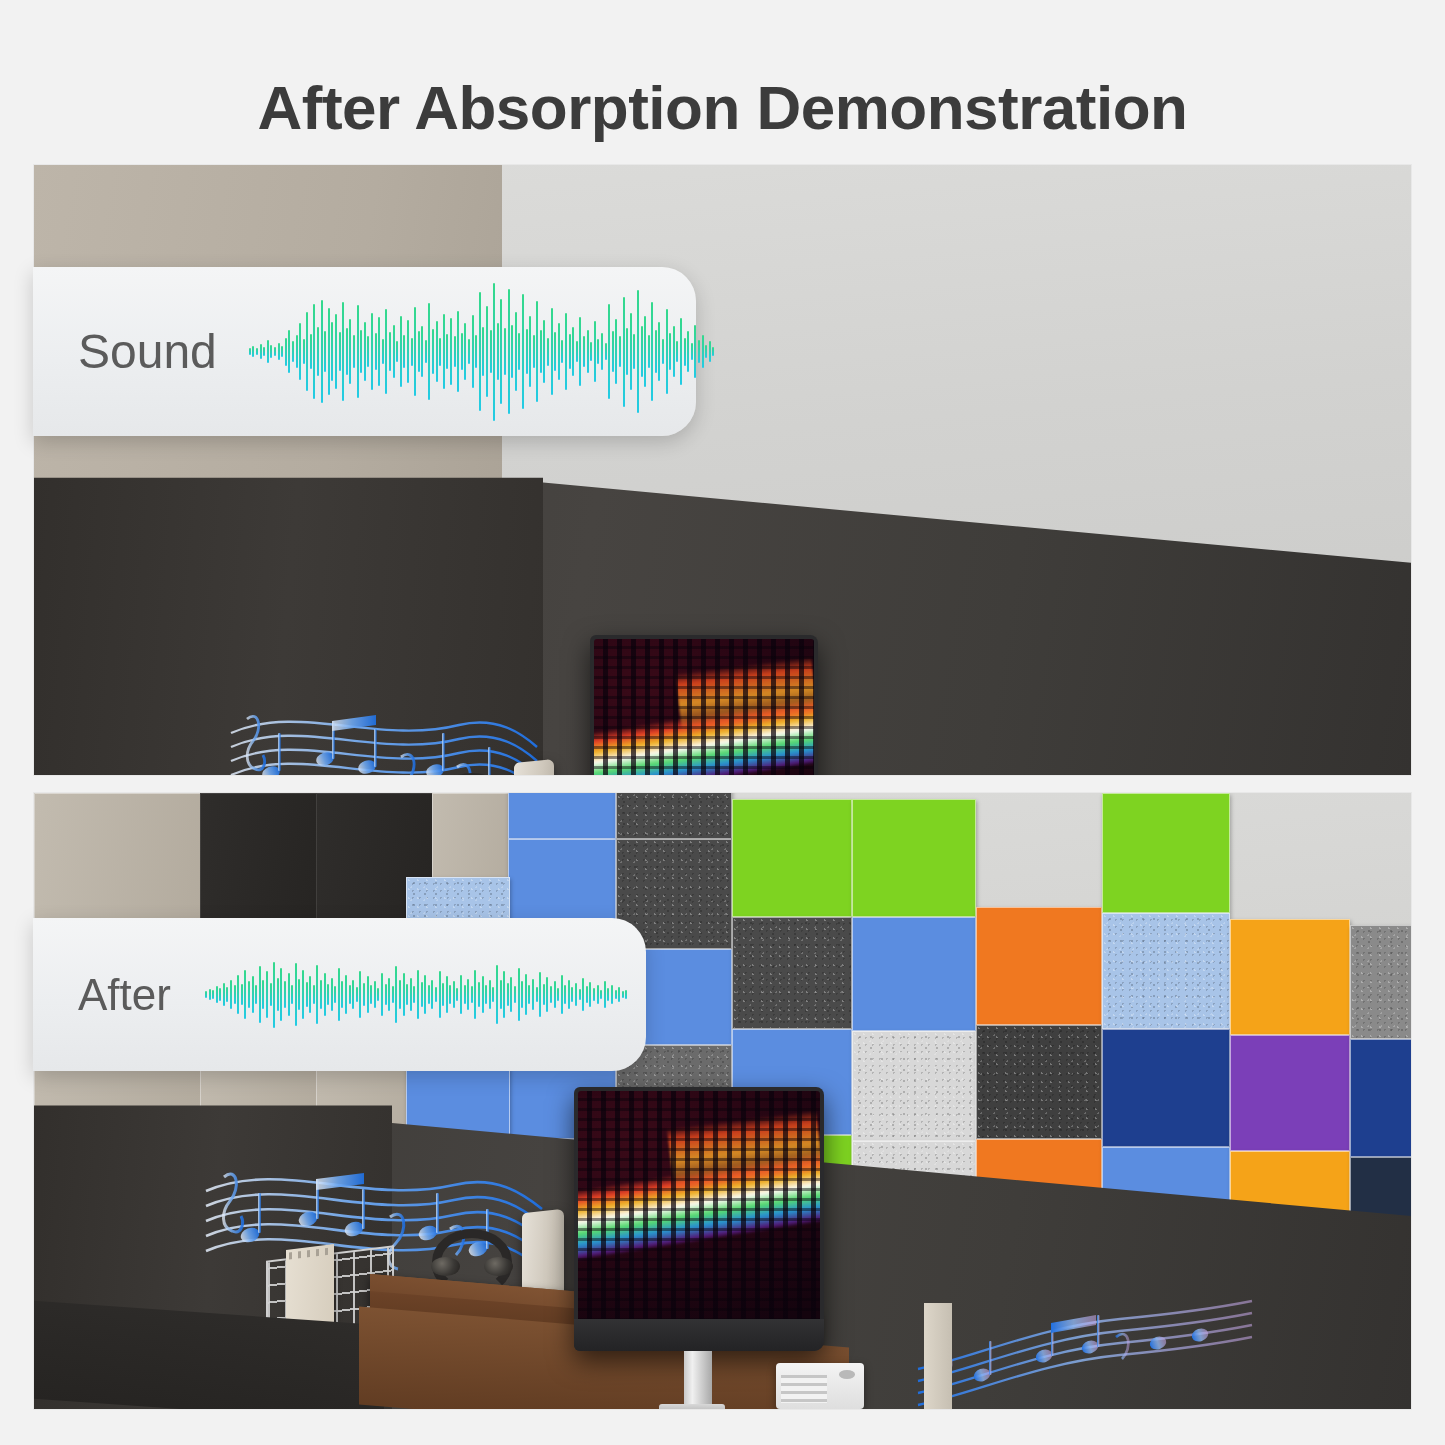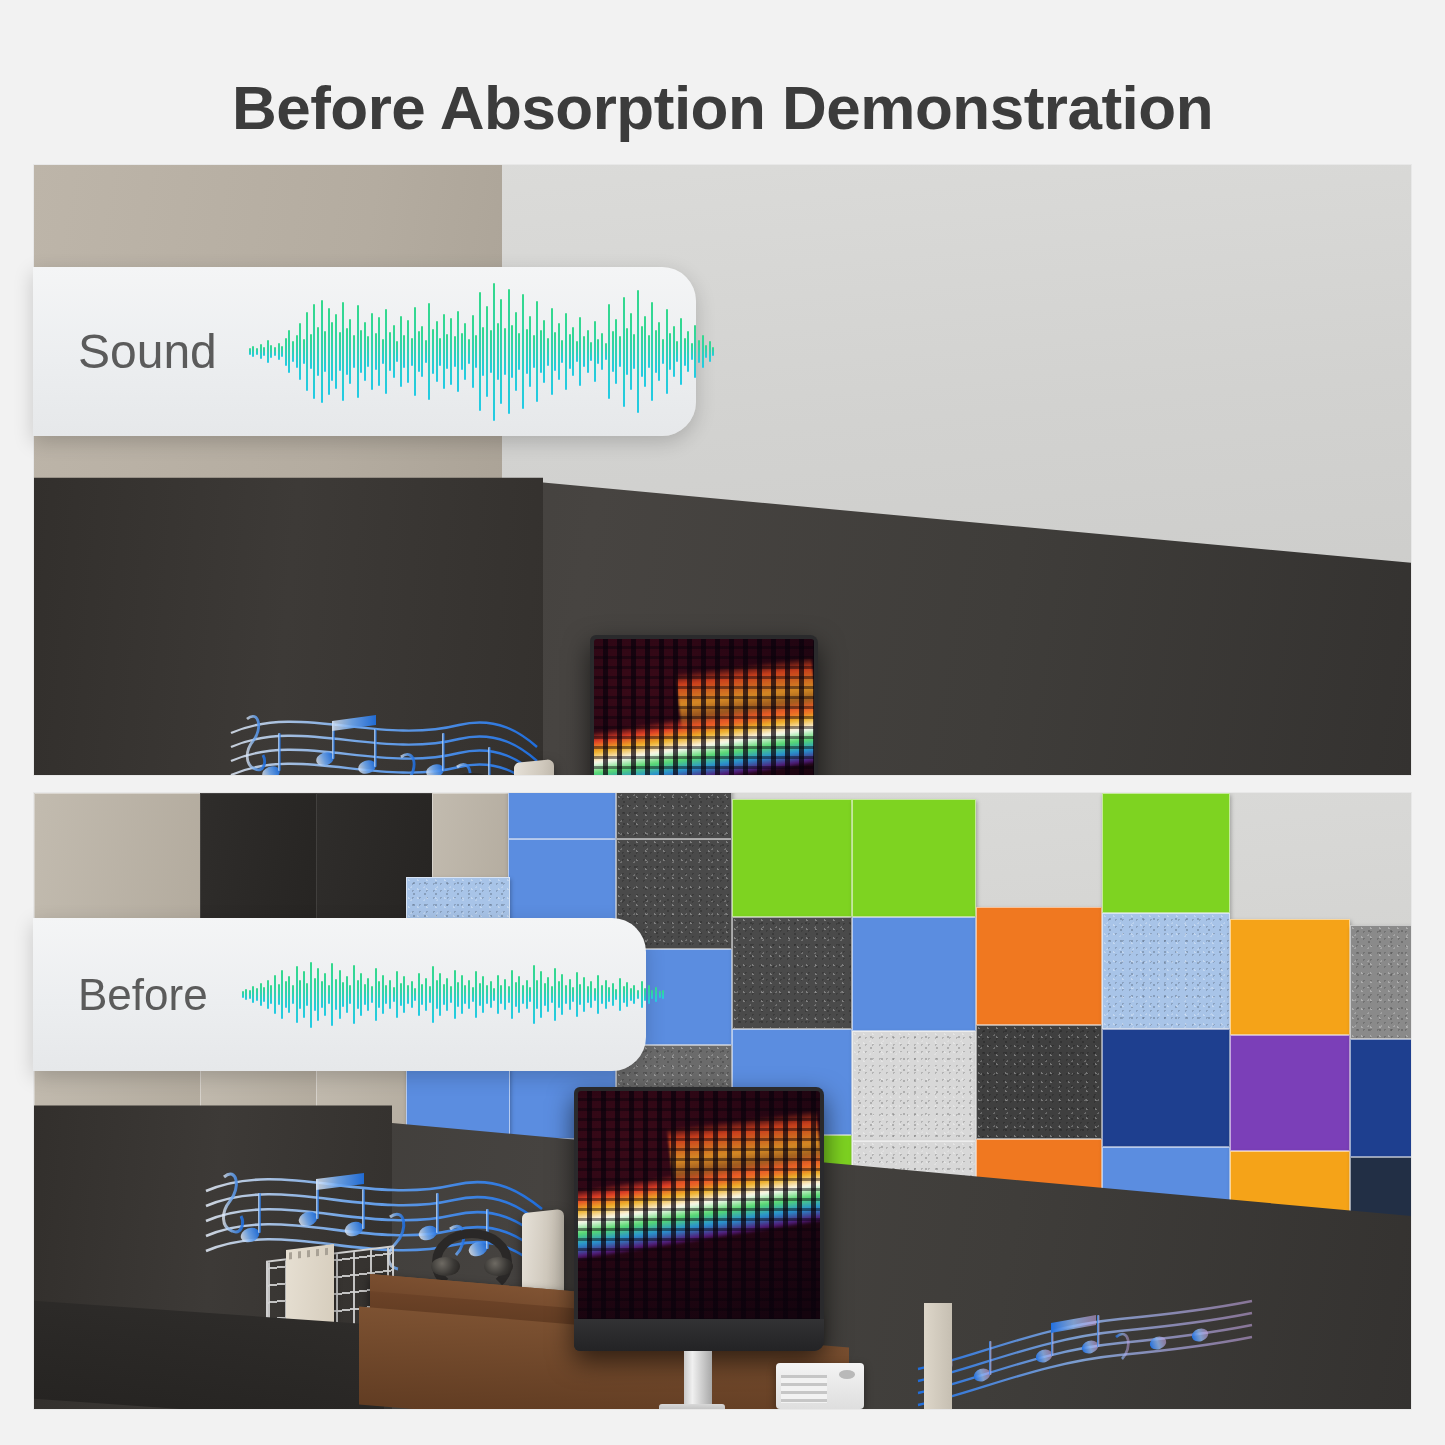--- a/index.html
+++ b/index.html
@@ -264,21 +264,21 @@
     background:linear-gradient(180deg,#34d98b 0%,#2fd2ac 40%,#25cfdd 75%,#22cbe6 100%);
   }
   #card-before .wave{ margin-left:32px; margin-right:30px; }
   #card-after  .wave{ margin-left:34px; margin-right:44px; }
 </style>
 </head>
 <body>
 
 <div id="root">
 
-  <div class="title">Before Absorption Demonstration</div>
+  <div class="title">After Absorption Demonstration</div>
 
   <div class="photo" id="panel-before">
 
     <div class="wall-right"></div>
     <div class="wall-left-taupe"></div>
 
     <div class="dark-wall"></div>
     <div class="dark-wall-left"></div>
 
     <div class="notes" style="left:195px;top:520px;width:310px;height:175px;">
@@ -643,21 +643,21 @@
         <div class="bar" style="height: 53.9px; background: linear-gradient(rgb(52, 217, 139) 0%, rgb(47, 210, 172) 42%, rgb(34, 203, 230) 100%);"></div>
         <div class="bar" style="height: 23.7px; background: linear-gradient(rgb(52, 217, 139) 0%, rgb(47, 210, 172) 42%, rgb(34, 203, 230) 100%);"></div>
         <div class="bar" style="height: 32.3px; background: linear-gradient(rgb(52, 217, 139) 0%, rgb(47, 210, 172) 42%, rgb(34, 203, 230) 100%);"></div>
         <div class="bar" style="height: 12.9px; background: linear-gradient(rgb(52, 217, 139) 0%, rgb(47, 210, 172) 42%, rgb(34, 203, 230) 100%);"></div>
         <div class="bar" style="height: 21.6px; background: linear-gradient(rgb(52, 217, 139) 0%, rgb(47, 210, 172) 42%, rgb(34, 203, 230) 100%);"></div>
         <div class="bar" style="height: 8.6px; background: linear-gradient(rgb(52, 217, 139) 0%, rgb(47, 210, 172) 42%, rgb(34, 203, 230) 100%);"></div>
       </div>
   </div>
 
   <div class="wfcard" id="card-after">
-    <div class="wflabel">Before</div>
+    <div class="wflabel">After</div>
     <div class="wave" id="wave-after">
         <div class="bar" style="height: 6.6px; background: linear-gradient(rgb(52, 217, 139) 0%, rgb(47, 210, 172) 42%, rgb(34, 203, 230) 100%);"></div>
         <div class="bar" style="height: 11.5px; background: linear-gradient(rgb(52, 217, 139) 0%, rgb(47, 210, 172) 42%, rgb(34, 203, 230) 100%);"></div>
         <div class="bar" style="height: 8.3px; background: linear-gradient(rgb(52, 217, 139) 0%, rgb(47, 210, 172) 42%, rgb(34, 203, 230) 100%);"></div>
         <div class="bar" style="height: 16.5px; background: linear-gradient(rgb(52, 217, 139) 0%, rgb(47, 210, 172) 42%, rgb(34, 203, 230) 100%);"></div>
         <div class="bar" style="height: 13.2px; background: linear-gradient(rgb(52, 217, 139) 0%, rgb(47, 210, 172) 42%, rgb(34, 203, 230) 100%);"></div>
         <div class="bar" style="height: 23.1px; background: linear-gradient(rgb(52, 217, 139) 0%, rgb(47, 210, 172) 42%, rgb(34, 203, 230) 100%);"></div>
         <div class="bar" style="height: 14.8px; background: linear-gradient(rgb(52, 217, 139) 0%, rgb(47, 210, 172) 42%, rgb(34, 203, 230) 100%);"></div>
         <div class="bar" style="height: 29.7px; background: linear-gradient(rgb(52, 217, 139) 0%, rgb(47, 210, 172) 42%, rgb(34, 203, 230) 100%);"></div>
         <div class="bar" style="height: 18.2px; background: linear-gradient(rgb(52, 217, 139) 0%, rgb(47, 210, 172) 42%, rgb(34, 203, 230) 100%);"></div>

